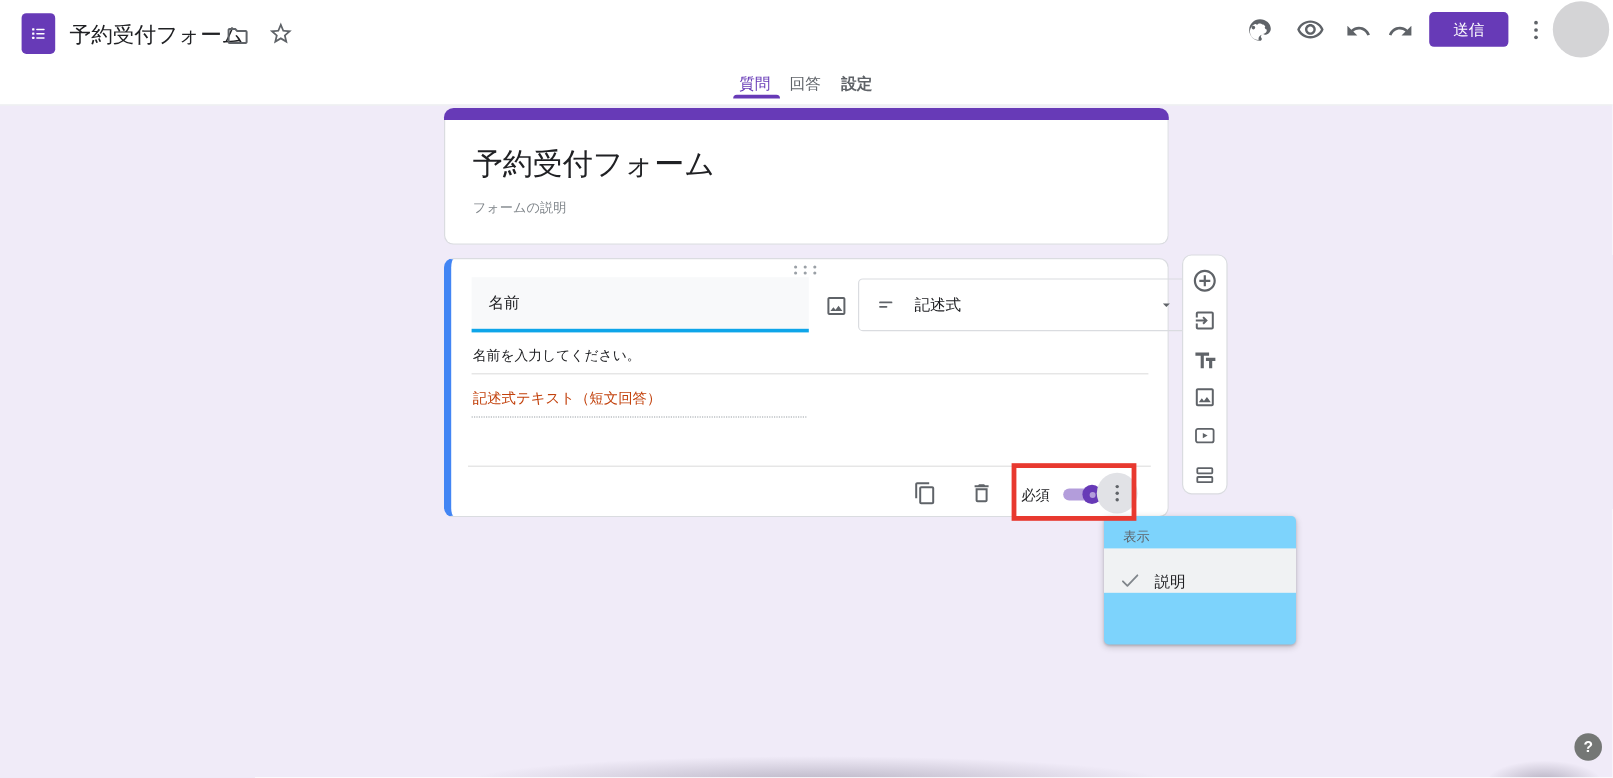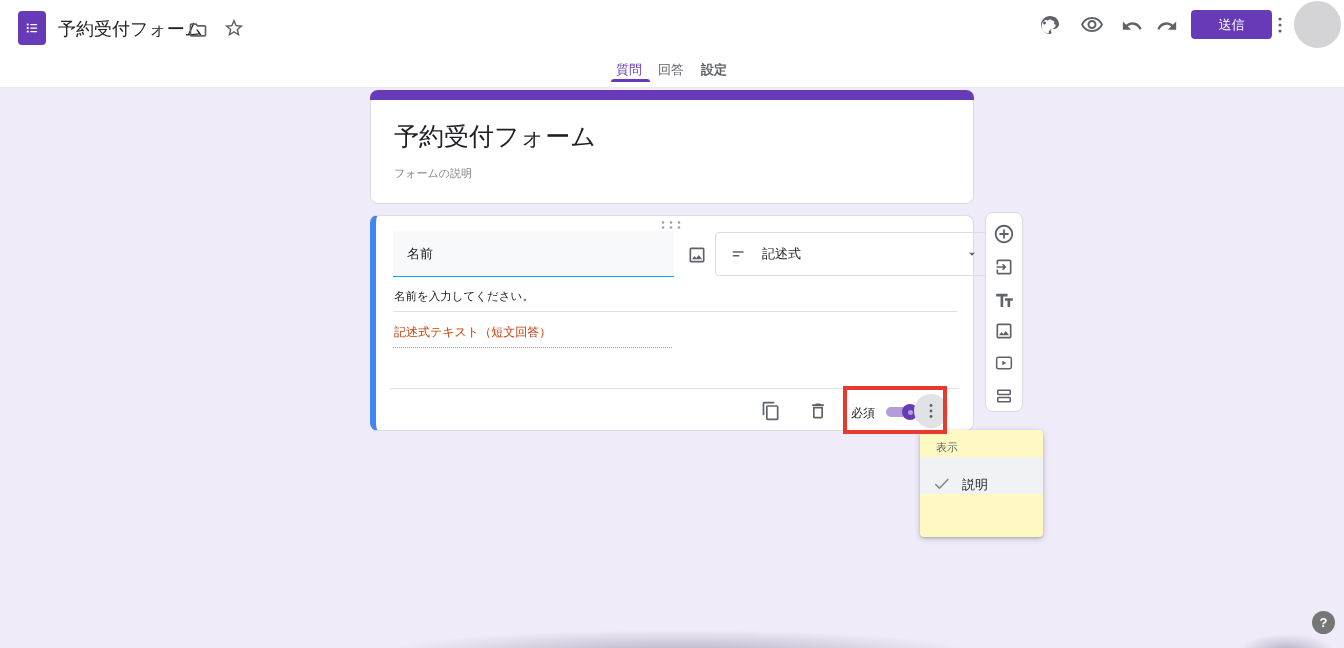--- a/index.html
+++ b/index.html
@@ -7,21 +7,21 @@
        font-family:"Liberation Sans","DejaVu Sans",sans-serif;color:#202124;background:#fff;}
   svg{display:block;}
 
   
   .header{position:absolute;top:0;left:0;right:0;height:56px;background:#fff;z-index:5;}
   .logo{position:absolute;left:18px;top:11px;width:28px;height:34px;border-radius:4px;background:#673ab7;
         display:flex;align-items:center;justify-content:center;cursor:pointer;}
   .doc-title{position:absolute;left:58px;top:17px;font-size:18px;line-height:24px;color:#202124;}
   .hdr-ic{position:absolute;top:16px;width:24px;height:24px;display:flex;align-items:center;justify-content:center;cursor:pointer;}
   .save-status{position:absolute;left:262px;top:15px;font-size:11px;line-height:13px;color:#5f6368;}
-  .send-btn{position:absolute;left:1191px;top:10px;width:81px;height:29px;background:#673ab7;color:#fff;
+  .send-btn{position:absolute;left:1191px;top:10px;width:66px;height:29px;background:#673ab7;color:#fff;
             border:none;border-radius:4px;font-size:13px;display:flex;align-items:center;justify-content:center;cursor:pointer;}
   .avatar{position:absolute;left:1294px;top:1px;width:47px;height:47px;border-radius:50%;background:#d4d4d6;cursor:pointer;}
 
   
   .tabbar{position:absolute;top:56px;left:0;right:0;height:31px;background:#fff;border-bottom:1px solid #e8eaed;z-index:5;}
   .tab{position:absolute;top:5px;font-size:13px;color:#5f6368;cursor:pointer;}
   .tab.active{color:#673ab7;}
   .tab-underline{position:absolute;top:23px;left:611px;width:39px;height:3px;background:#673ab7;border-radius:3px 3px 0 0;}
 
   
@@ -32,21 +32,21 @@
   .accent-bar{height:10px;background:#673ab7;border-radius:8px 8px 0 0;}
   .title-card-body{background:#fff;border:1px solid #dadce0;border-top:none;border-radius:0 0 8px 8px;height:103px;position:relative;}
   .form-title{position:absolute;left:23px;top:20px;font-size:25px;color:#202124;cursor:text;}
   .form-desc{position:absolute;left:23px;top:66px;font-size:11px;color:#80868b;cursor:text;}
 
   
   .q-card{position:absolute;left:370px;top:215px;width:604px;height:216px;background:#fff;
           border:1px solid #dadce0;border-left:6px solid #4285f4;border-radius:8px;box-sizing:border-box;z-index:6;}
   .drag-dots{position:absolute;left:284px;top:4px;width:22px;height:10px;cursor:grab;}
   .q-title-input{position:absolute;left:17px;top:15px;width:281px;height:46px;background:#f8f9fa;
-                 border-bottom:1px solid #0ea5e9;box-sizing:border-box;display:flex;align-items:center;
+                 border-bottom:3px solid #0ea5e9;box-sizing:border-box;display:flex;align-items:center;
                  padding-left:14px;font-size:13px;color:#202124;cursor:text;}
   .q-img-btn{position:absolute;left:309px;top:27px;width:24px;height:24px;display:flex;align-items:center;justify-content:center;cursor:pointer;}
   .q-type{position:absolute;left:339px;top:16px;width:275px;height:44px;border:1px solid #dadce0;border-radius:4px;
           box-sizing:border-box;display:flex;align-items:center;cursor:pointer;}
   .q-type .ti{margin-left:14px;}
   .q-type .tl{margin-left:12px;font-size:13px;color:#202124;flex:1;}
   .q-type .chev{margin-right:10px;}
   .q-desc{position:absolute;left:18px;top:73px;font-size:11.5px;color:#202124;cursor:text;}
   .q-desc-line{position:absolute;left:17px;right:16px;top:95px;border-bottom:1px solid #e0e0e0;}
   .q-answer{position:absolute;left:18px;top:108px;font-size:12px;color:#c2410c;}
@@ -58,21 +58,21 @@
   .toggle .track{position:absolute;left:2px;top:4px;width:30px;height:10px;border-radius:5px;background:#b39ddb;}
   .toggle .thumb{position:absolute;right:0;top:1px;width:16px;height:16px;border-radius:50%;background:#673ab7;}
   .toggle .thumb::after{content:"";position:absolute;left:5.5px;top:5.5px;width:5px;height:5px;border-radius:50%;background:#b39ddb;}
   .kebab-circle{position:absolute;left:538px;top:178px;width:34px;height:34px;border-radius:50%;background:#e1e2e6;
                 display:flex;align-items:center;justify-content:center;cursor:pointer;}
 
   
   .annotation{position:absolute;left:843px;top:386px;width:104px;height:48px;border:4px solid #e8392f;box-sizing:border-box;z-index:40;}
 
   
-  .menu{position:absolute;left:920px;top:430px;width:123px;height:107px;background:#fef9c3;border-radius:4px;
+  .menu{position:absolute;left:920px;top:430px;width:160px;height:107px;background:#7dd3fc;border-radius:4px;
         box-shadow:0 2px 6px rgba(0,0,0,.2),0 1px 2px rgba(0,0,0,.15);z-index:30;}
   .menu-header{position:absolute;left:16px;top:10px;font-size:11px;color:#5f6368;}
   .menu-item{position:absolute;left:0;width:100%;height:37px;display:flex;align-items:flex-end;cursor:pointer;box-sizing:border-box;}
   .menu-item.checked{background:#f0f2f3;}
   .menu-item .check{width:20px;height:20px;margin-left:12px;}
   .menu-item .lbl{margin-left:10px;font-size:13px;color:#202124;}
   .menu-item.nocheck .lbl{margin-left:42px;}
 
   
   .toolbar{position:absolute;left:985px;top:212px;width:38px;height:200px;background:#fff;border:1px solid #dadce0;

